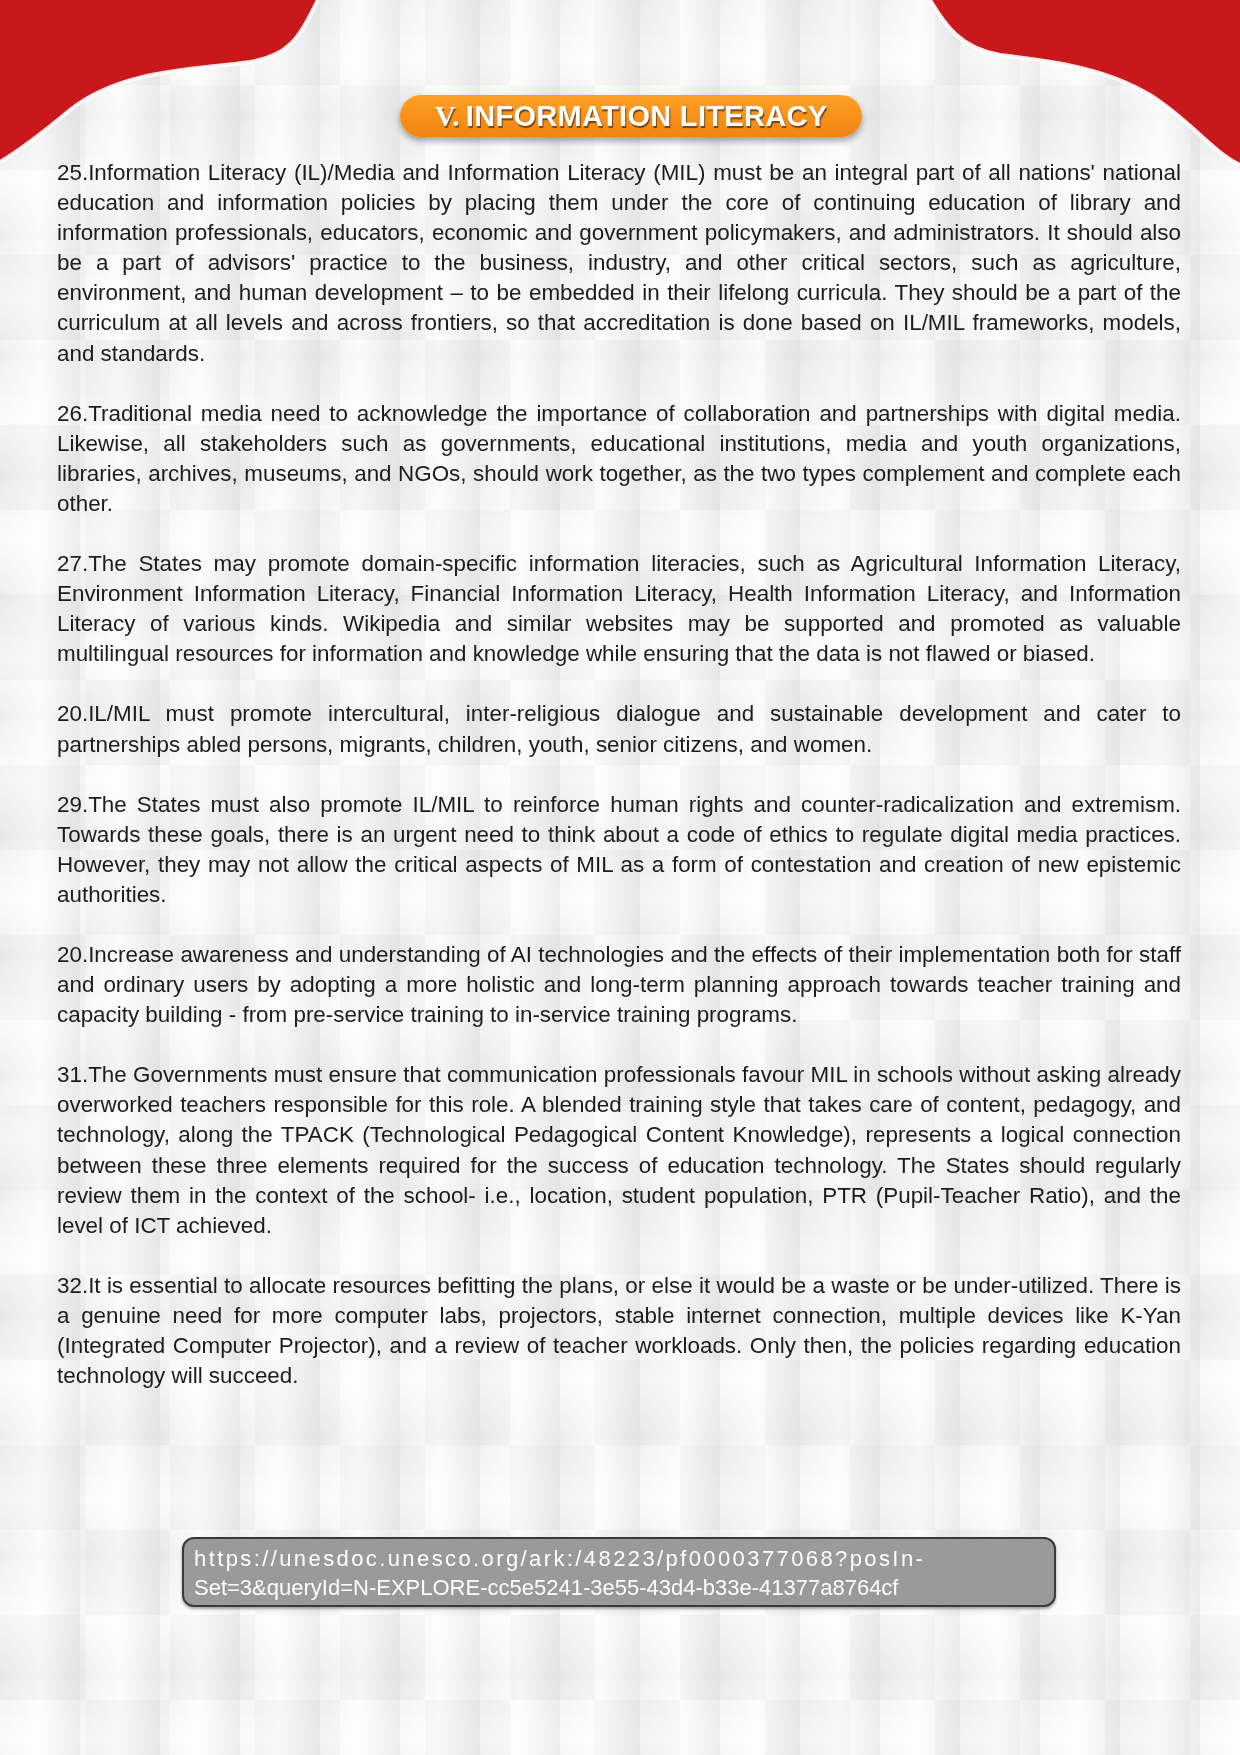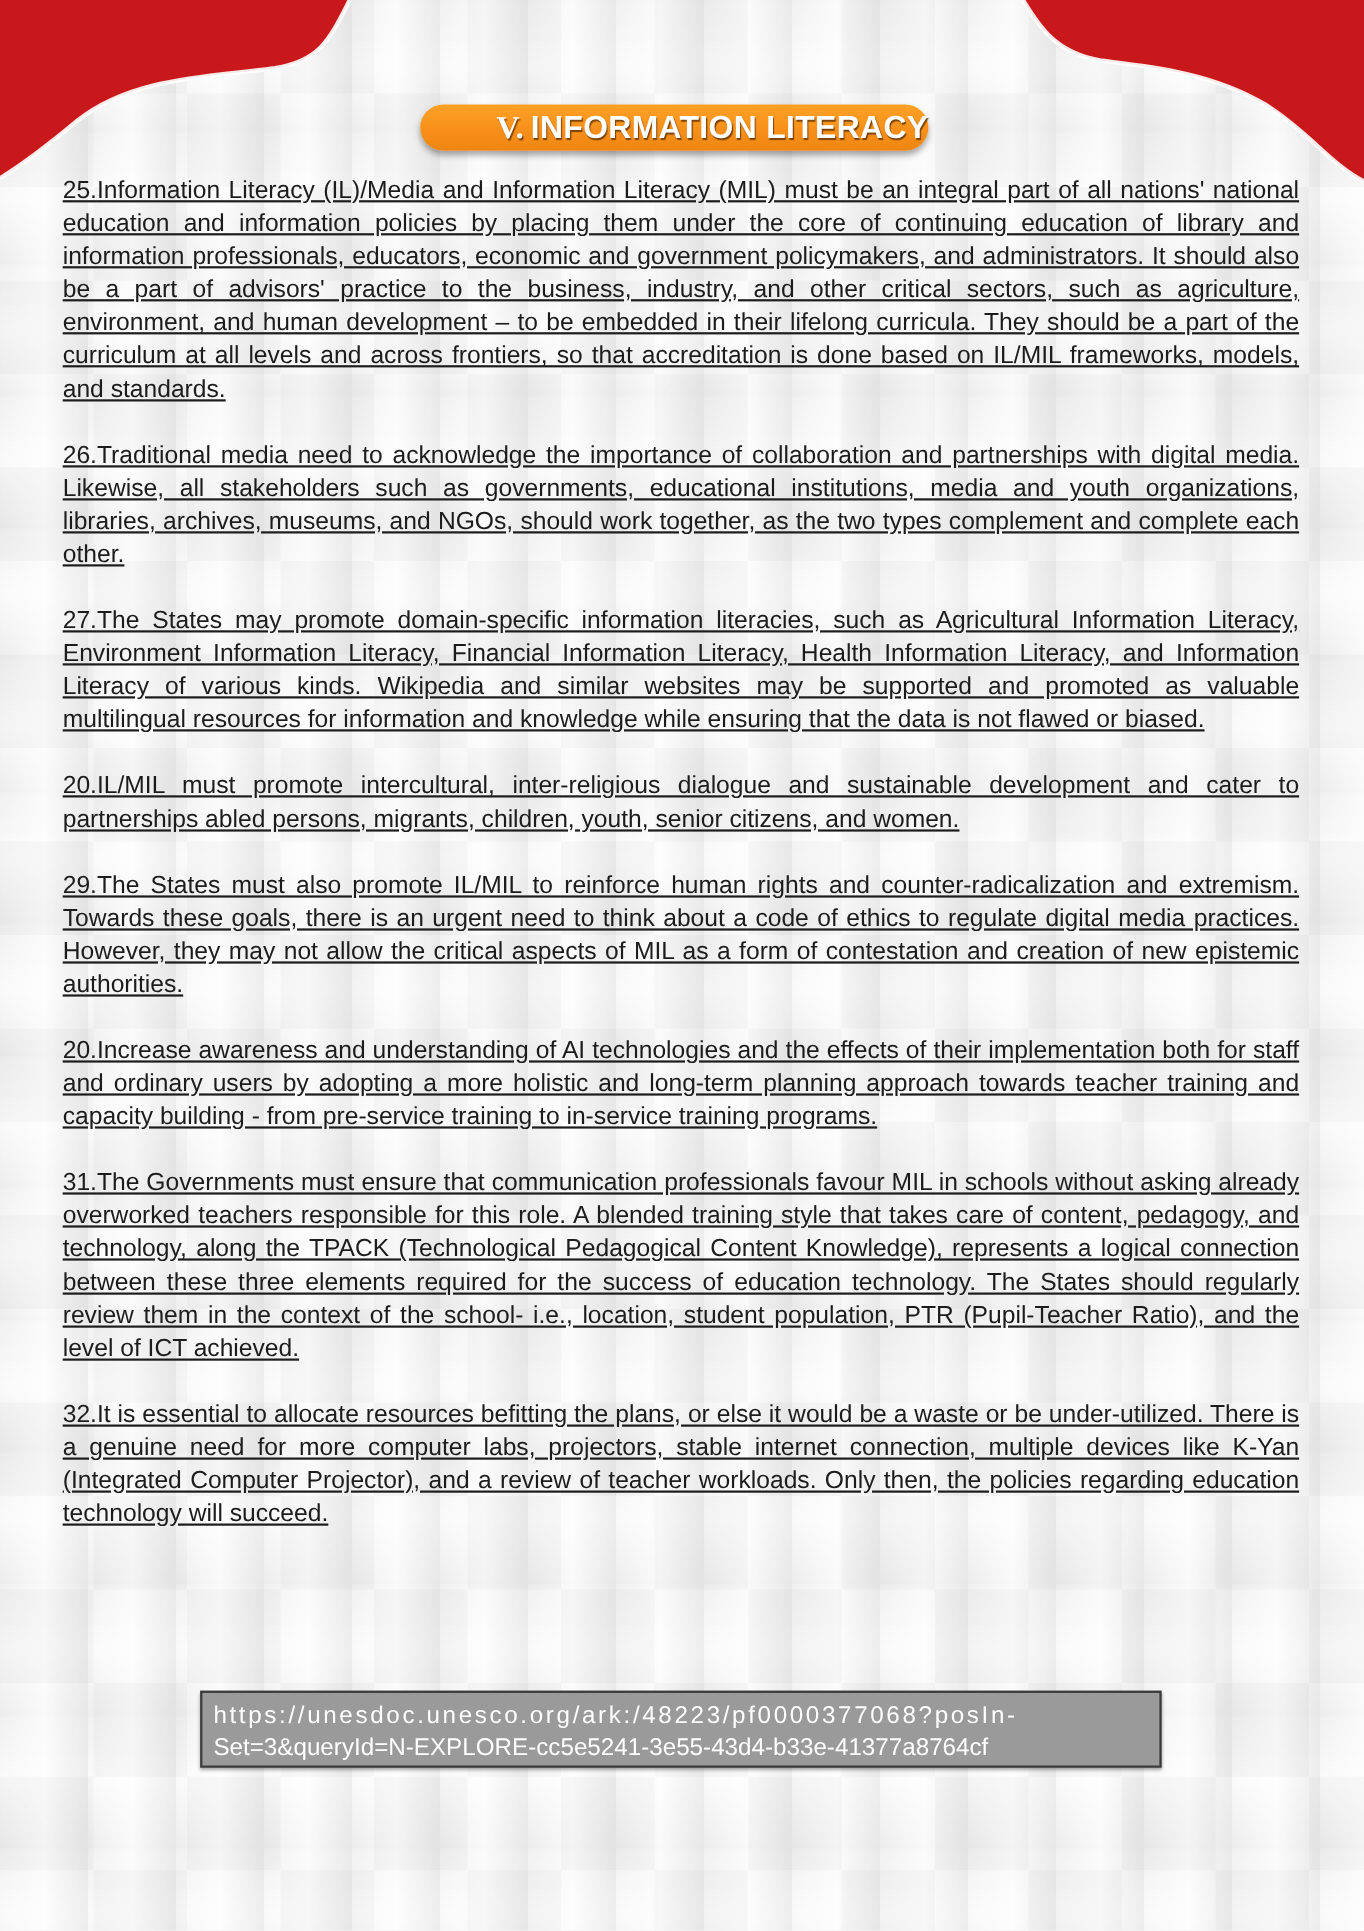--- a/index.html
+++ b/index.html
@@ -27,30 +27,30 @@
     .corner {
       position: absolute;
       top: 0;
       pointer-events: none;
     }
     .corner-left { left: 0; width: 340px; height: 170px; }
     .corner-right { right: 0; width: 340px; height: 170px; }
 
     .title-pill {
       position: absolute;
-      left: 382px;
+      left: 400px;
       top: 95px;
       width: 462px;
       height: 42px;
       border-radius: 22px;
       background: linear-gradient(180deg, #ffa126 0%, #f7901a 55%, #ee8512 100%);
       box-shadow: 0 4px 6px rgba(0,0,0,0.35);
       display: flex;
       align-items: center;
-      justify-content: flex-end;
+      justify-content: center;
     }
     .title-text {
       color: #ffffff;
       font-weight: bold;
       font-size: 29px;
       letter-spacing: 0.3px;
       text-shadow: 1px 2px 1px rgba(80,40,0,0.75);
       white-space: nowrap;
     }
     .title-roman {
@@ -60,39 +60,38 @@
     }
 
     .content {
       position: absolute;
       left: 57px;
       top: 158px;
       width: 1124px;
       color: #1c1c1c;
       font-size: 22.4px;
       line-height: 30.1px;
-      text-decoration: underline;
     }
     .para {
       margin: 0 0 30px 0;
       text-align: justify;
       hyphens: manual;
     }
     .para-num { }
 
     .url-box {
       position: absolute;
       left: 182px;
       top: 1537px;
       width: 874px;
       height: 70px;
       box-sizing: border-box;
       background: #9a9a9a;
       border: 2px solid #3a3a3a;
-      border-radius: 0;
+      border-radius: 12px;
       box-shadow: 0 2px 3px rgba(0,0,0,0.35);
       padding: 5px 10px 0 10px;
       color: #ffffff;
       font-size: 22px;
       line-height: 29px;
     }
     .url-line1 { letter-spacing: 2.4px; white-space: nowrap; }
     .url-line2 { letter-spacing: 0px; white-space: nowrap; }
   </style>
 </head>

